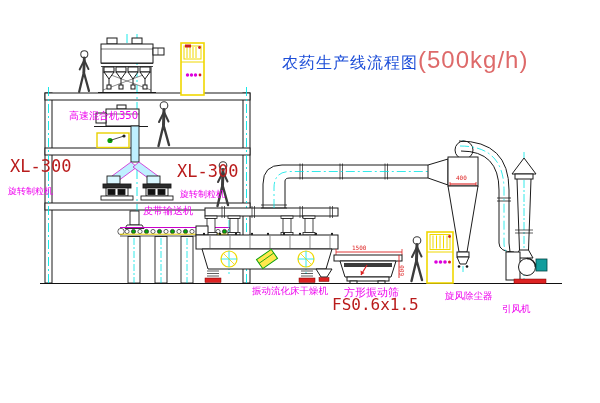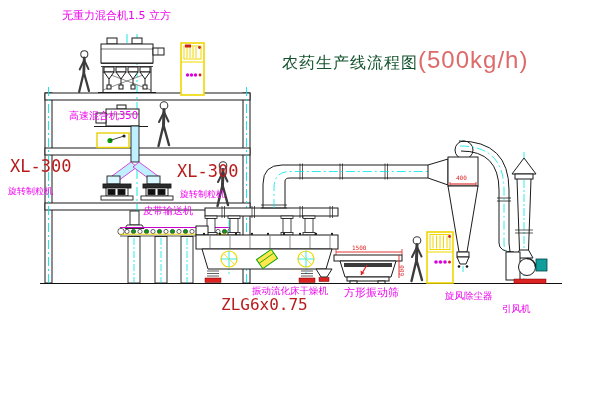--- a/index.html
+++ b/index.html
@@ -3,21 +3,21 @@
 <meta charset="utf-8">
 <style>
   html,body{margin:0;padding:0;background:#fff;}
   #stage{position:relative;width:600px;height:403px;background:#ffffff;overflow:hidden;
          font-family:"DejaVu Sans",sans-serif;}
   #stage svg{position:absolute;left:0;top:0;}
   .lbl{position:absolute;color:#ee00ee;white-space:nowrap;line-height:1;
        font-family:"DejaVu Sans",sans-serif;}
   .model{font-family:"DejaVu Sans Mono",monospace;color:#b91c1c;font-weight:normal;}
   #title-block{position:absolute;left:282px;top:46px;white-space:nowrap;}
-  #title-cn{font-size:16px;color:#14532d;letter-spacing:1px;font-family:"DejaVu Serif",serif;}
+  #title-cn{font-size:16px;color:#1d4ed8;letter-spacing:1px;font-family:"DejaVu Serif",serif;}
   #title-cap{font-size:24px;color:#de6a6a;letter-spacing:1px;
              font-family:Liberation Sans, sans-serif;}
 </style>
 </head>
 <body>
 
 <div id="stage">
 
 <svg width="600" height="403" viewBox="0 0 600 403">
   <defs>
@@ -276,32 +276,31 @@
   <use href="#person" transform="translate(75,50) scale(0.93)"></use>
   <use href="#person" transform="translate(154,101)"></use>
   <use href="#person" transform="translate(213,161)"></use>
   <use href="#person" transform="translate(407,236)"></use>
 </svg>
 
 <div id="title-block">
   <span id="title-cn">农药生产线流程图</span><span id="title-cap">(500kg/h)</span>
 </div>
 
-<div class="lbl" style="left:62px;top:10px;font-size:11px;">无重力混合机1.5 立方</div>
 <div class="lbl" style="left:69px;top:111px;font-size:10px;">高速混合机350</div>
 
 <div class="lbl model" style="left:10px;top:158px;font-size:17px;">XL-300</div>
 <div class="lbl" style="left:8px;top:187px;font-size:9px;">旋转制粒机</div>
 
 <div class="lbl model" style="left:177px;top:163px;font-size:17px;">XL-300</div>
 <div class="lbl" style="left:180px;top:190px;font-size:9px;">旋转制粒机</div>
 
 <div class="lbl" style="left:143px;top:206px;font-size:10px;">皮带输送机</div>
 
 <div class="lbl" style="left:227px;top:286px;font-size:9.5px;margin-left:25px;">振动流化床干燥机</div>
-<div class="lbl model" style="left:221px;top:297px;font-size:16px;">ZLG6x0.75</div>
 
 <div class="lbl" style="left:344px;top:287px;font-size:11px;">方形振动筛</div>
+<div class="lbl model" style="left:332px;top:297px;font-size:16px;">FS0.6x1.5</div>
 
 <div class="lbl" style="left:445px;top:291px;font-size:9.5px;">旋风除尘器</div>
 <div class="lbl" style="left:502px;top:304px;font-size:9.5px;">引风机</div>
 
 </div>
 
 </body></html>

